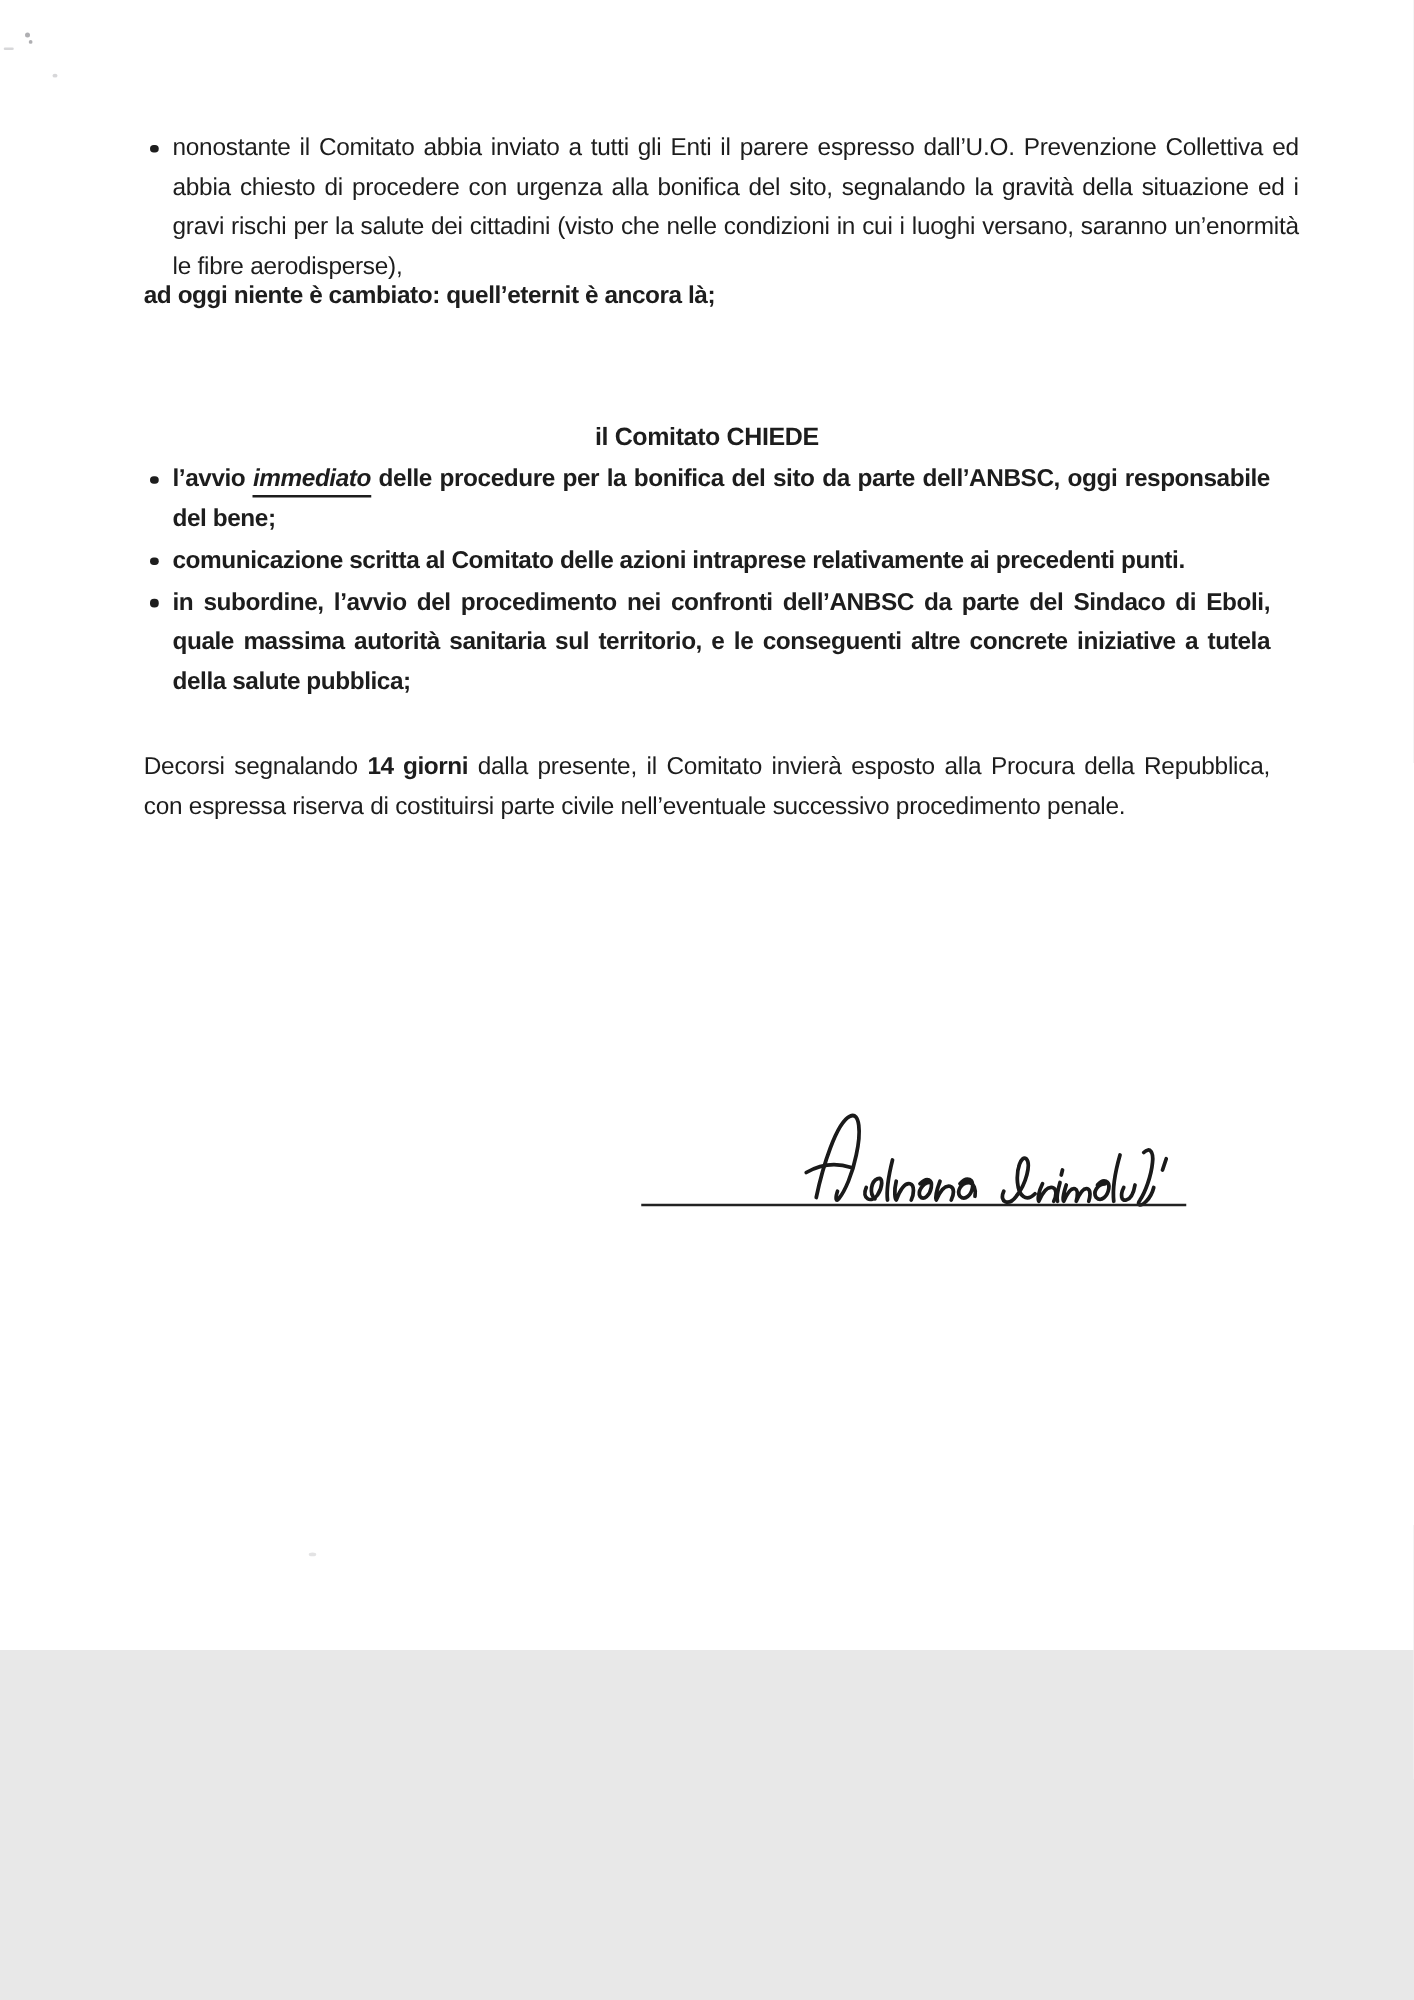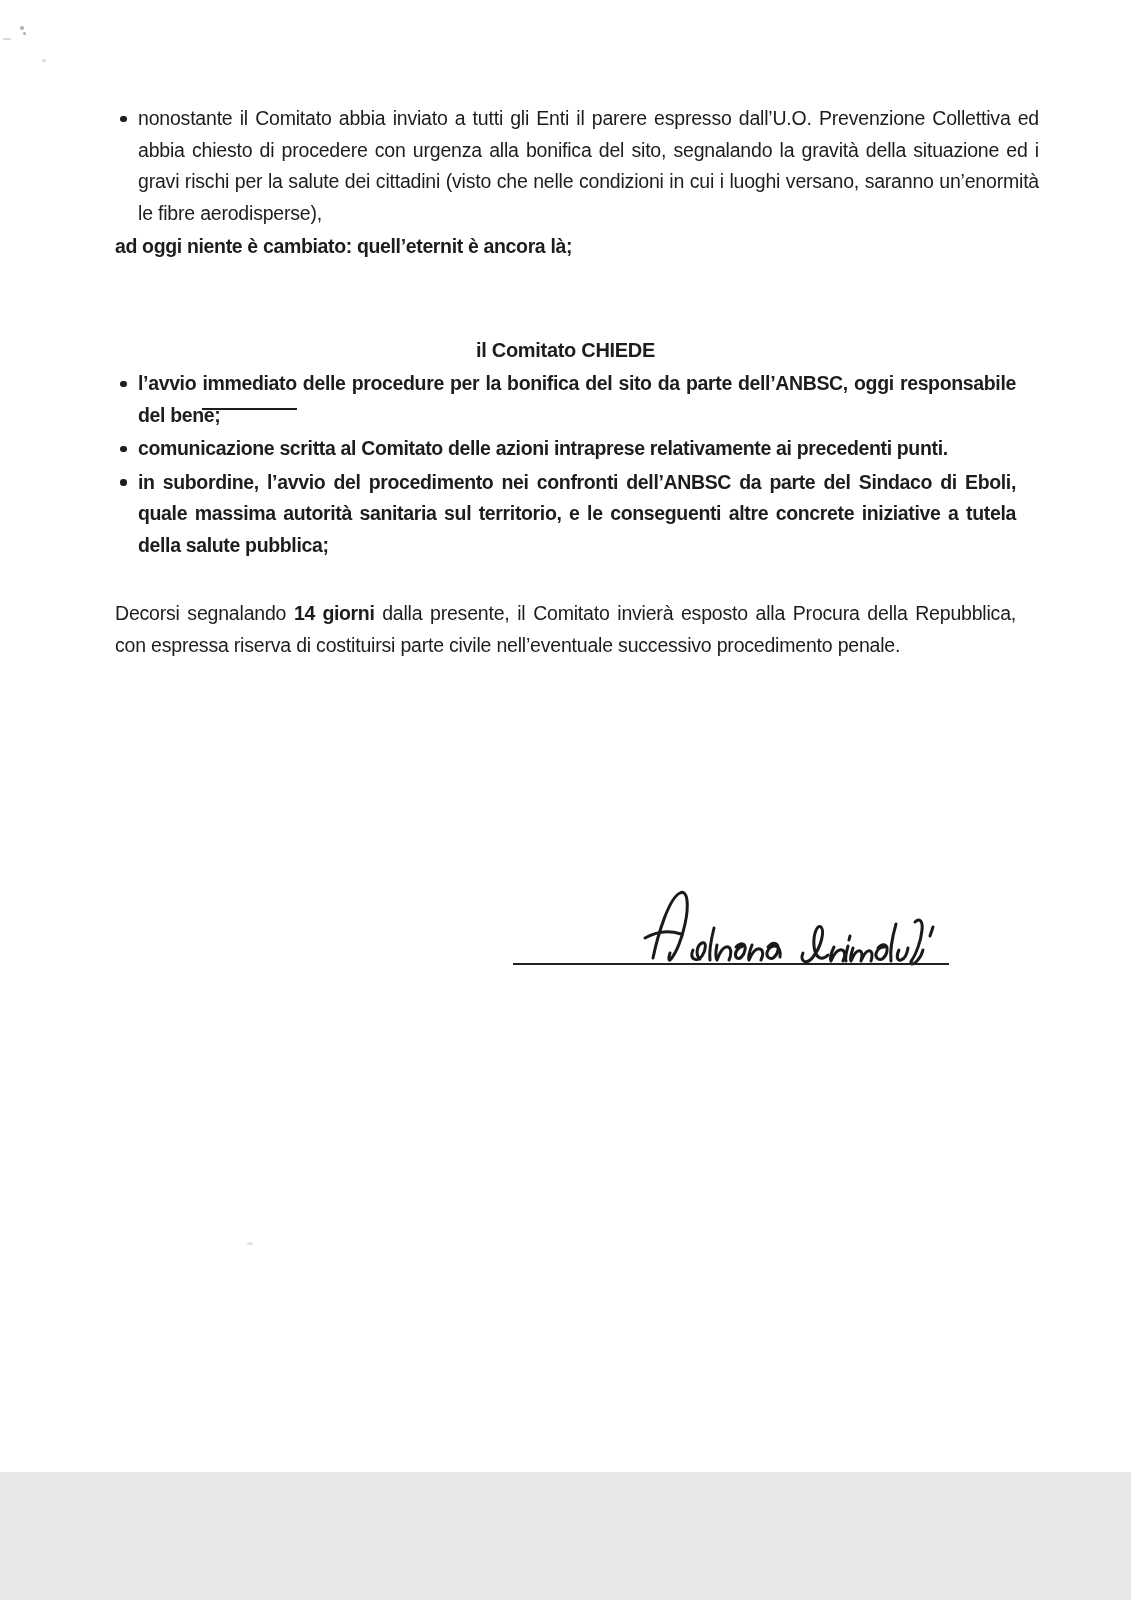--- a/index.html
+++ b/index.html
@@ -1,32 +1,32 @@
 <!DOCTYPE html>
 <html lang="it"><head>
 <meta charset="utf-8">
 <style>
   html,body{margin:0;padding:0;background:#e8e8e8;}
   .page{
-    position:relative;width:1131px;height:1472px;margin:0 auto;
+    position:relative;width:1131px;height:1320px;margin:0 auto;
     background:#ffffff;overflow:hidden;
     font-family:"Liberation Sans","DejaVu Sans",sans-serif;
     color:#1d1d1d;
   }
   .abs{position:absolute;}
   .bodytxt{font-size:19.5px;line-height:31.5px;letter-spacing:-0.2px;margin:0;}
   .just{text-align:justify;}
   .bold{font-weight:700;letter-spacing:-0.35px;}
   .bullet-item{position:relative;padding-left:23px;}
   .bullet-item .dot{
     position:absolute;left:5px;top:12.5px;width:6.5px;height:6.5px;
     border-radius:50%;background:#1d1d1d;
   }
   .req + .req{margin-top:2px;}
-  .u-word{border-bottom:2.2px solid #1d1d1d;padding-bottom:14px;}
+  .u-word{border-bottom:2.2px solid #1d1d1d;padding-bottom:2px;font-style:italic;}
   .chiede{width:1131px;text-align:center;font-weight:700;font-size:20px;letter-spacing:-0.3px;}
   .sigblock{width:658px;text-align:center;white-space:nowrap;}
   .sigblock .l1{font-weight:700;font-size:19.5px;letter-spacing:-0.3px;}
   .sigblock .l1 .qname{font-style:italic;}
   .sigblock .l2{font-size:19.5px;margin-top:4px;letter-spacing:-0.2px;}
   .handsig{display:block;}
   .pagenum{width:1131px;text-align:center;font-size:19.5px;font-weight:600;}
   .allegato{
     font-family:"Liberation Serif","DejaVu Serif",serif;
     font-style:italic;font-weight:700;font-size:18px;color:#701a75;
@@ -47,21 +47,21 @@
   <div class="speck abs" style="left:23px;top:32px;width:3px;height:3px;"></div>
   <div class="speck abs" style="left:3px;top:38px;width:8px;height:2px;border-radius:1px;opacity:.5;"></div>
   <div class="speck abs" style="left:42px;top:59px;width:4px;height:3px;opacity:.5;"></div>
   <div class="speck abs" style="left:247px;top:1242px;width:6px;height:3px;opacity:.35;"></div>
 
   <div class="abs bullet-item" style="left:115px;top:103px;width:901px;">
     <span class="dot"></span>
     <p class="bodytxt just">nonostante il Comitato abbia inviato a tutti gli Enti il parere espresso dall’U.O. Prevenzione Collettiva ed abbia chiesto di procedere con urgenza alla bonifica del sito, segnalando la gravità della situazione ed i gravi rischi per la salute dei cittadini (visto che nelle condizioni in cui i luoghi versano, saranno un’enormità le fibre aerodisperse),</p>
   </div>
 
-  <p class="abs bodytxt bold" style="left:115px;top:231px;width:901px;">ad oggi niente è cambiato: quell’eternit è ancora là;</p>
+  <p class="abs bodytxt bold" style="left:115px;top:221px;width:901px;">ad oggi niente è cambiato: quell’eternit è ancora là;</p>
 
 
   <p class="abs bodytxt chiede" style="left:0;top:335px;">il Comitato CHIEDE</p>
 
   <div class="abs" style="left:115px;top:368px;width:901px;">
 
     <div class="bullet-item req">
       <span class="dot"></span>
       <p class="bodytxt just bold"><span>l’avvio </span><span class="u-word">immediato</span><span> delle procedure per la bonifica del sito da parte dell’ANBSC, oggi responsabile del bene;</span></p>
     </div>

